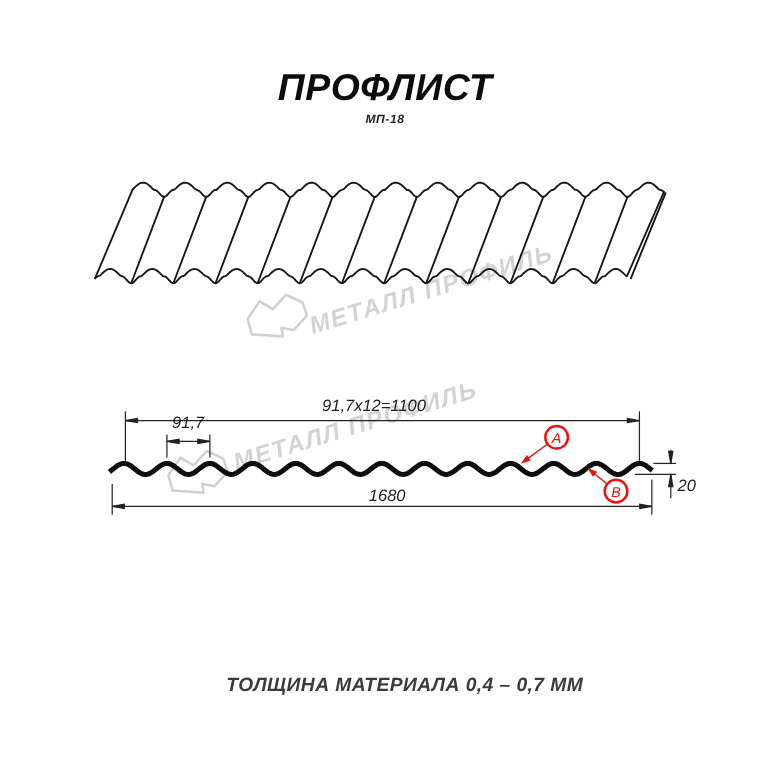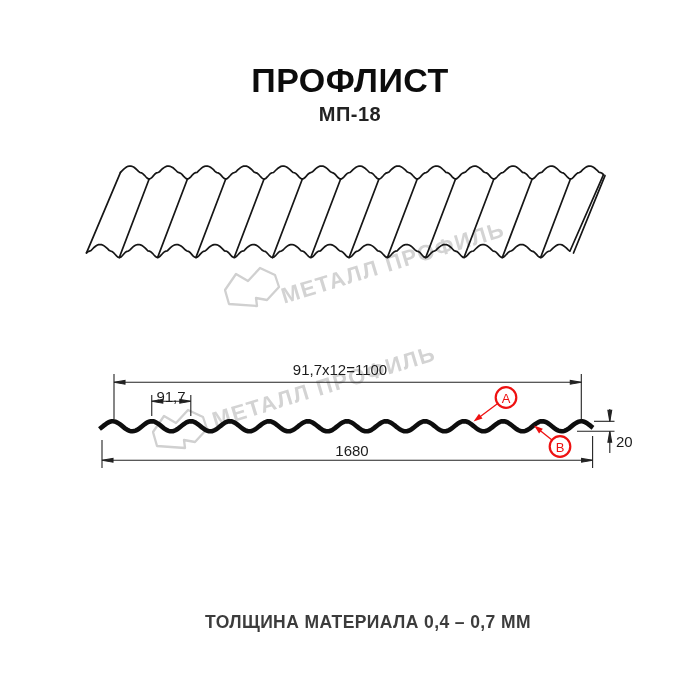--- a/index.html
+++ b/index.html
@@ -1,22 +1,22 @@
 <!DOCTYPE html>
 <html><head>
 <meta charset="utf-8">
 <title>ПРОФЛИСТ МП-18</title>
 <style>
   html,body{margin:0;padding:0;background:#ffffff;}
   .page{position:relative;width:700px;height:700px;background:#fff;overflow:hidden;
-        font-family:"Liberation Sans",sans-serif;}
+        font-family:"Liberation Sans",sans-serif;font-style:italic;}
   .title{position:absolute;left:0;right:0;top:61px;text-align:center;
          font-size:34px;font-weight:800;letter-spacing:0.5px;color:#0c0c0c;}
   .subtitle{position:absolute;left:0;right:0;top:103px;text-align:center;
-         font-size:20px;font-weight:600;letter-spacing:0.5px;color:#222;}
+         font-size:11px;font-weight:600;letter-spacing:0.5px;color:#222;}
   .wm-text{position:absolute;font-size:22px;font-weight:700;letter-spacing:1.5px;
          color:#d3d3d3;transform:rotate(-17deg);transform-origin:left center;white-space:nowrap;}
   .wm-text-upper{left:282px;top:284px;}
   .wm-text-lower{left:213px;top:408px;}
   .wm-logo{position:absolute;}
   .wm-logo-upper{left:224px;top:261px;width:60px;height:50px;}
   .wm-logo-lower{left:152px;top:403px;width:60px;height:50px;}
   #drawing{position:absolute;left:0;top:0;}
   .dim-label{position:absolute;font-size:15px;color:#1c1c1c;white-space:nowrap;}
   .centered{transform:translateX(-50%);}
@@ -92,18 +92,18 @@
       <circle id="circB" cx="560" cy="446.5" r="10.3" fill="none" stroke-width="2.2" stroke="#ee1111"></circle>
       <text class="ann-letter" x="560" y="447" text-anchor="middle" dominant-baseline="central" fill="#ee1111">B</text>
     <line x1="497.7" y1="403.6" x2="476" y2="419.7" stroke="#ee1111" stroke-width="1.3"></line>
         <line x1="552" y1="440" x2="536" y2="427.3" stroke="#ee1111" stroke-width="1.3"></line>
         <polygon points="473.5,421.5 479.0,413.7 482.5,418.6" fill="#ee1111"></polygon>
         <polygon points="534,425.5 542.9,428.8 539.1,433.5" fill="#ee1111"></polygon>
       </g>
   </svg>
 
   <div class="dim-label centered" style="left:340px;top:361px;">91,7x12=1100</div>
-  <div class="dim-label centered" style="left:171px;top:388px;">91,7</div>
+  <div class="dim-label centered" style="left:171px;top:376px;">91,7</div>
   <div class="dim-label centered" style="left:352px;top:442px;">1680</div>
   <div class="dim-label" style="left:616px;top:433px;">20</div>
 
   <div class="footer">ТОЛЩИНА МАТЕРИАЛА 0,4 – 0,7 ММ</div>
 </div>
 
 </body></html>

